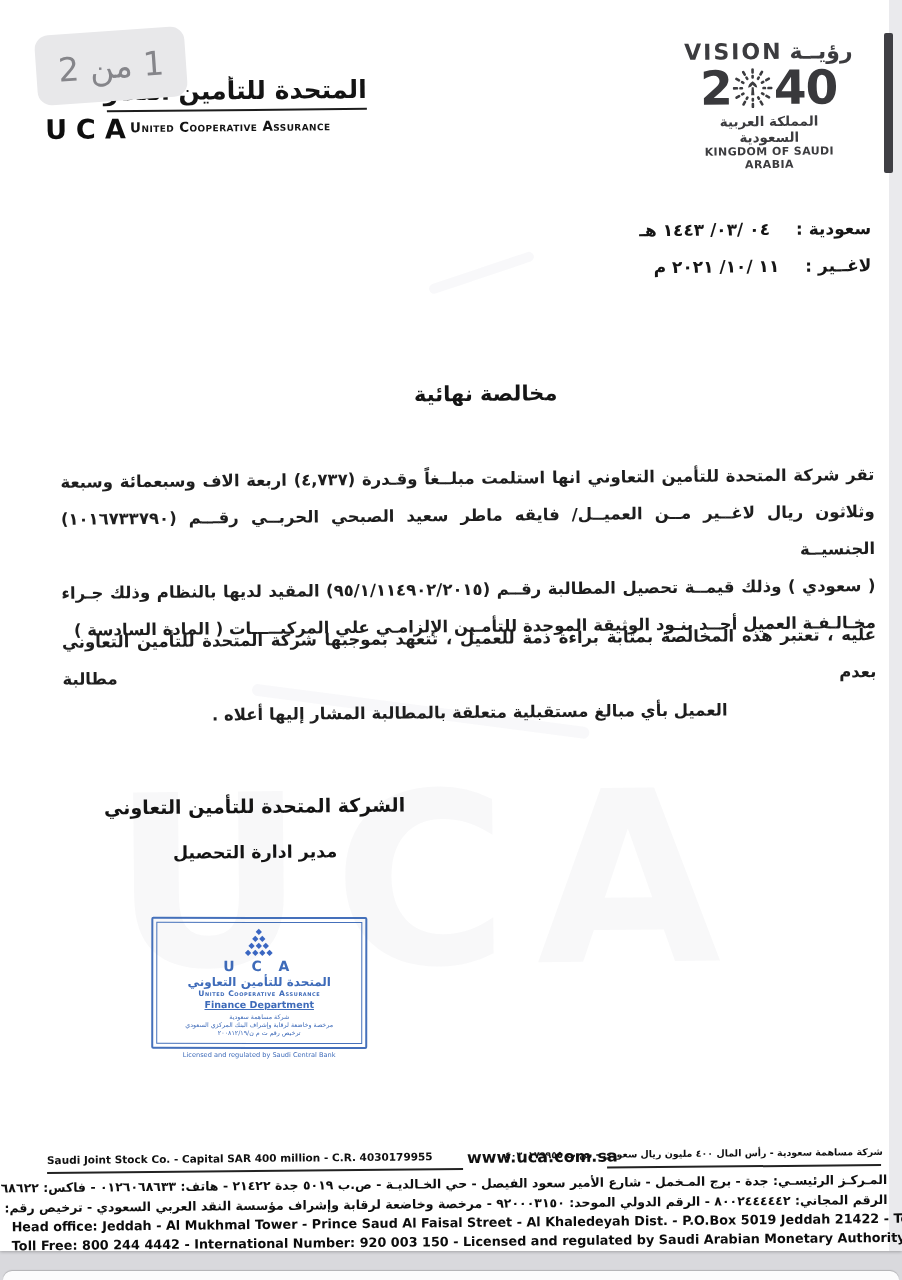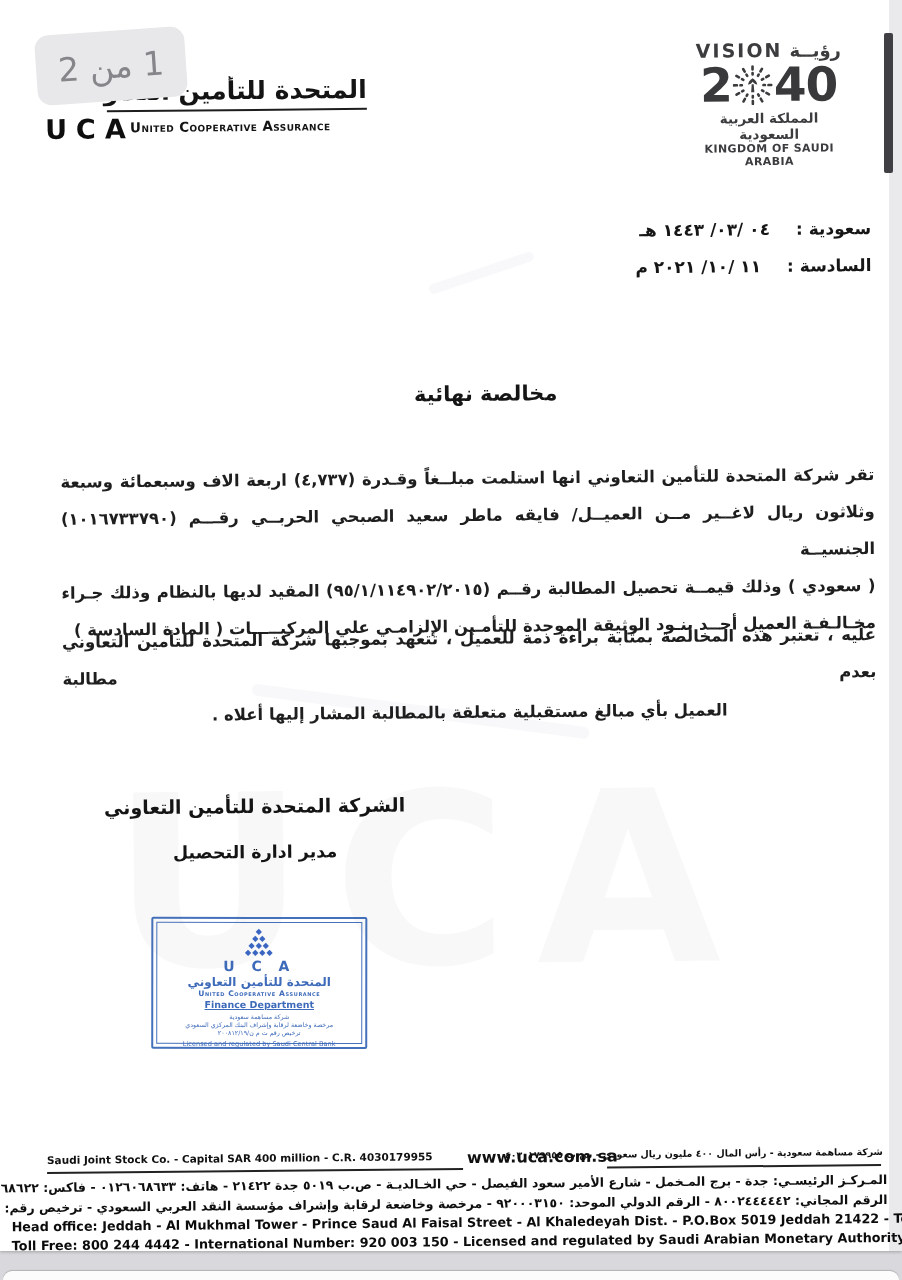--- a/index.html
+++ b/index.html
@@ -46,22 +46,22 @@
   .logo-ar{position:absolute;left:108px;top:74px;width:264px;text-align:left;direction:rtl;
     font-size:25px;font-weight:bold;color:#141414;white-space:nowrap;overflow:hidden;}
   .logo-underline{position:absolute;left:112px;top:107px;width:260px;height:2px;background:#1d1d1d;}
   .logo-uca{position:absolute;left:50px;top:110px;font-size:27px;font-weight:bold;letter-spacing:9px;color:#0e0e0e;}
   .logo-en{position:absolute;left:135px;top:116px;width:240px;font-size:13.5px;font-weight:bold;
     font-variant:small-caps;letter-spacing:.4px;color:#141414;}
 
   
   .vision{position:absolute;left:698px;top:42px;width:152px;text-align:center;color:#3c3c3f;}
   .vision-row1{display:flex;justify-content:center;align-items:baseline;gap:7px;direction:ltr;}
-  .vision-en{font-size:19px;font-weight:600;letter-spacing:2px;}
-  .vision-ar{font-size:18px;font-weight:bold;}
+  .vision-en{font-size:22px;font-weight:600;letter-spacing:2px;}
+  .vision-ar{font-size:22px;font-weight:bold;}
   .vision-year{display:flex;justify-content:center;align-items:center;font-size:47px;font-weight:bold;
     letter-spacing:-1px;line-height:46px;margin-top:1px;color:#39393c;}
   .vision-emblem{width:40px;height:40px;margin:0 1px;}
   .vision-k-ar{font-size:13.5px;font-weight:bold;margin-top:2px;}
   .vision-k-en{font-size:11px;font-weight:bold;letter-spacing:.4px;}
 
   
   .dates{position:absolute;left:535px;top:222px;width:340px;direction:rtl;font-weight:bold;font-size:17px;color:#161616;}
   .date-line{display:flex;gap:26px;margin-bottom:17px;white-space:nowrap;}
 
@@ -93,21 +93,21 @@
     position:absolute;inset:3px;border:1px solid #3766b6;
     display:flex;flex-direction:column;align-items:center;justify-content:flex-start;
     padding-top:5px;text-align:center;
   }
   .pyr{line-height:7px;font-size:8px;letter-spacing:1px;color:#2c5cbe;}
   .stamp-uca{font-size:14px;font-weight:bold;letter-spacing:6px;margin-top:2px;}
   .stamp-ar{font-size:12px;font-weight:bold;direction:rtl;margin-top:1px;}
   .stamp-en{font-size:7.6px;font-weight:bold;font-variant:small-caps;letter-spacing:.6px;}
   .stamp-dept{font-size:9.5px;font-weight:bold;margin-top:1px;text-decoration:underline;}
   .stamp-tiny{font-size:6.3px;line-height:8px;margin-top:3px;direction:rtl;}
-  .stamp-lic{font-size:6.6px;margin-top:3px;}
+  .stamp-lic{font-size:6.6px;margin-top:14px;}
 
   
   .footer-co-en{position:absolute;left:42px;top:1150px;font-size:10.5px;font-weight:bold;color:#101010;}
   .footer-underline-left{position:absolute;left:42px;top:1168px;width:416px;height:1.5px;background:#222;}
   .footer-www{position:absolute;left:462px;top:1148px;font-size:16px;font-weight:bold;color:#101010;}
   .footer-underline-right{position:absolute;left:602px;top:1168px;width:274px;height:1.5px;background:#222;}
   .footer-co-ar{position:absolute;left:602px;top:1150px;width:276px;font-size:9.5px;font-weight:bold;
     direction:rtl;text-align:right;color:#101010;white-space:nowrap;}
   .footer-ar{position:absolute;left:20px;width:862px;direction:rtl;text-align:center;
     font-size:12.5px;font-weight:bold;color:#0f0f0f;white-space:nowrap;}
@@ -168,21 +168,21 @@
       <div class="vision-k-ar">المملكة العربية السعودية</div>
       <div class="vision-k-en">KINGDOM OF SAUDI ARABIA</div>
     </div>
 
     <div class="dates">
       <div class="date-line">
         <span>سعودية :</span>
         <span>٠٤ /٠٣/ ١٤٤٣ هـ</span>
       </div>
       <div class="date-line">
-        <span>السادسة :</span>
+        <span>لاغــير :</span>
         <span>١١ /١٠/ ٢٠٢١ م</span>
       </div>
     </div>
 
     <div class="doc-title">مخالصة نهائية</div>
 
     <div class="body-block body1">
       <div class="bl jl">تقر شركة المتحدة للتأمين التعاوني انها استلمت مبلــغاً وقـدرة (٤,٧٣٧) اربعة الاف وسبعمائة وسبعة</div>
       <div class="bl jl">وثلاثون ريال لاغــير مــن العميــل/ فايقه ماطر سعيد الصبحي الحربــي رقـــم (١٠١٦٧٣٣٧٩٠) الجنسيــة</div>
       <div class="bl jl">( سعودي ) وذلك قيمــة تحصيل المطالبة رقــم (٩٥/١/١١٤٩٠٢/٢٠١٥) المقيد لديها بالنظام وذلك جـراء</div>

